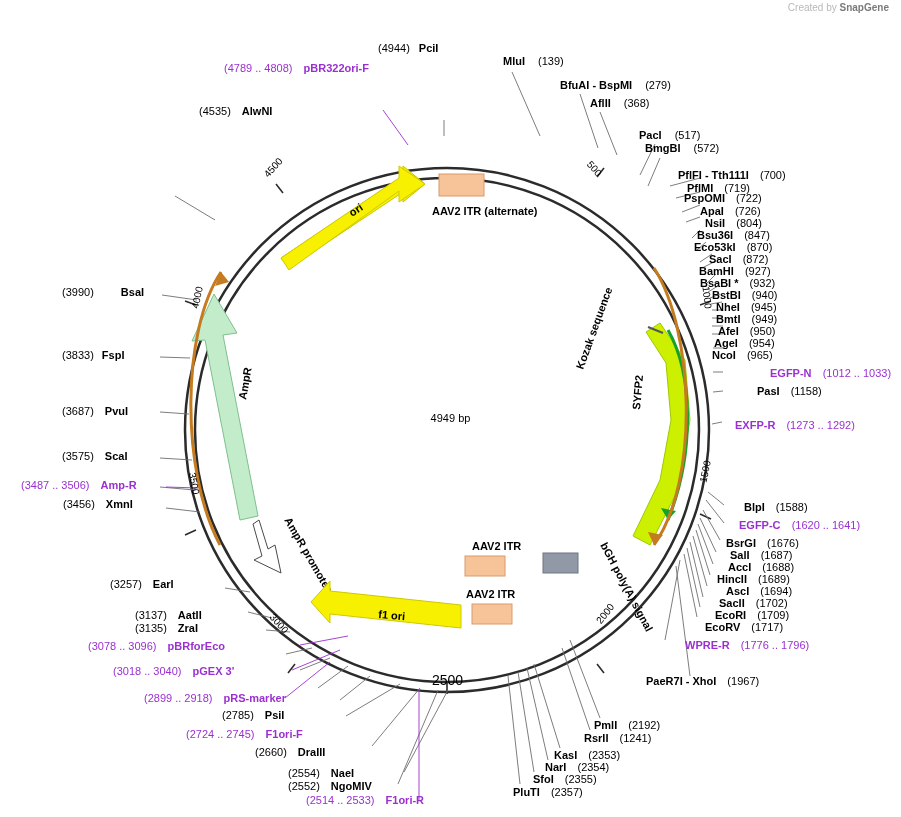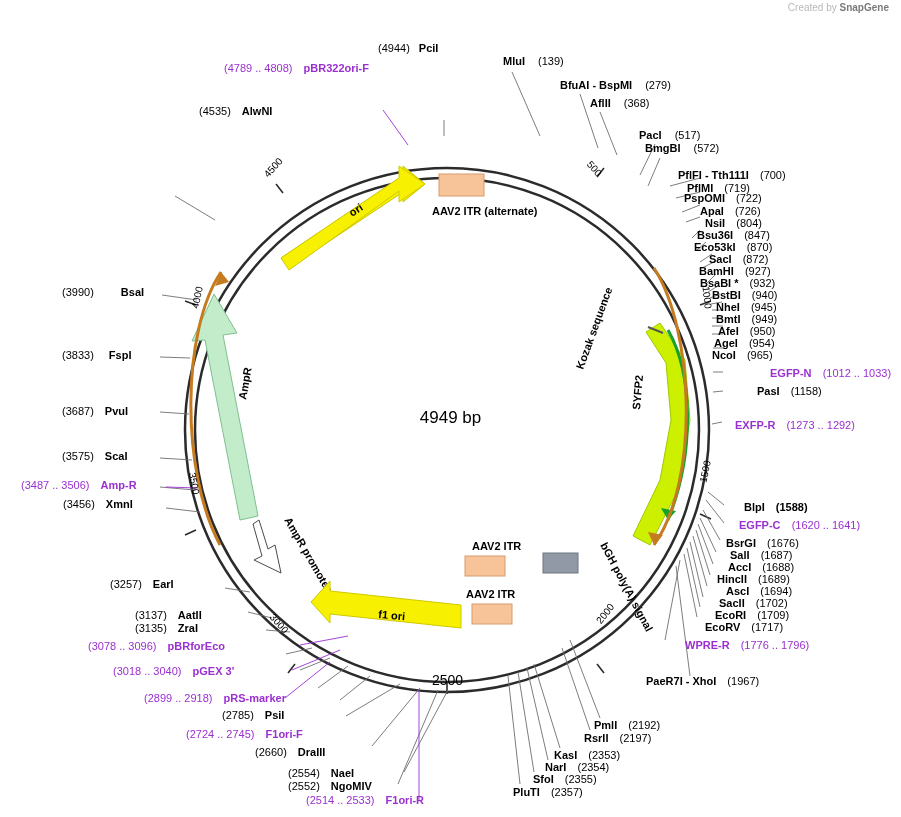--- a/index.html
+++ b/index.html
@@ -10,21 +10,21 @@
   .bold{font-weight:bold;}
   .pos{color:#000;font-weight:normal;}
   .purple{color:#9b30d0;}
   .purple b{font-weight:bold;}
   .center-title{position:absolute;left:0;top:0;width:901px;text-align:center;}
   .watermark{position:absolute;right:12px;top:2px;font-size:10px;color:#b9b9b9;}
   .watermark .snap{color:#7a7a7a;font-weight:bold;}
   svg{position:absolute;left:0;top:0;}
   .featlab{font-size:11px;font-weight:bold;fill:#000;}
   .ctr-name{font-size:12px;font-weight:bold;}
-  .ctr-bp{font-size:17px;}
+  .ctr-bp{font-size:11px;}
 </style>
 </head>
 <body>
 
 <div id="stage">
 
   <div class="watermark">
     <span>Created by</span>
     <span class="snap">SnapGene</span>
   </div>
@@ -300,21 +300,21 @@
     <span class="bold">PasI</span>
     <span class="pos" style="margin-left:8px;">(1158)</span>
   </div>
   <div class="lbl purple" style="left:735px;top:419px;">
     <b>EXFP-R</b>
     <span style="margin-left:8px;">(1273 .. 1292)</span>
   </div>
 
   <div class="lbl" style="left:744px;top:501px;">
     <span class="bold">BlpI</span>
-    <span class="pos" style="margin-left:8px;font-weight:bold;">(1588)</span>
+    <span class="pos" style="margin-left:8px;">(1588)</span>
   </div>
   <div class="lbl purple" style="left:739px;top:519px;">
     <b>EGFP-C</b>
     <span style="margin-left:8px;">(1620 .. 1641)</span>
   </div>
   <div class="lbl" style="left:726px;top:537px;">
     <span class="bold">BsrGI</span>
     <span class="pos" style="margin-left:8px;">(1676)</span>
   </div>
   <div class="lbl" style="left:730px;top:549px;">
@@ -353,21 +353,21 @@
     <span class="bold">PaeR7I  -  XhoI</span>
     <span class="pos" style="margin-left:8px;">(1967)</span>
   </div>
 
   <div class="lbl" style="left:594px;top:719px;">
     <span class="bold">PmlI</span>
     <span class="pos" style="margin-left:8px;">(2192)</span>
   </div>
   <div class="lbl" style="left:584px;top:732px;">
     <span class="bold">RsrII</span>
-    <span class="pos" style="margin-left:8px;">(2197)</span>
+    <span class="pos" style="margin-left:8px;">(1241)</span>
   </div>
   <div class="lbl" style="left:554px;top:749px;">
     <span class="bold">KasI</span>
     <span class="pos" style="margin-left:8px;">(2353)</span>
   </div>
   <div class="lbl" style="left:545px;top:761px;">
     <span class="bold">NarI</span>
     <span class="pos" style="margin-left:8px;">(2354)</span>
   </div>
   <div class="lbl" style="left:533px;top:773px;">
@@ -440,21 +440,21 @@
   <div class="lbl" style="left:62px;top:450px;">
     <span class="pos">(3575)</span>
     <span class="bold" style="margin-left:8px;margin-top:12px;">ScaI</span>
   </div>
   <div class="lbl" style="left:62px;top:405px;">
     <span class="pos">(3687)</span>
     <span class="bold" style="margin-left:8px;">PvuI</span>
   </div>
   <div class="lbl" style="left:62px;top:349px;">
     <span class="pos">(3833)</span>
-    <span class="bold" style="margin-left:12px;">FspI</span>
+    <span class="bold" style="margin-left:5px;">FspI</span>
   </div>
   <div class="lbl" style="left:62px;top:286px;">
     <span class="pos">(3990)</span>
     <span class="bold" style="margin-left:8px;padding-left:16px;">BsaI</span>
   </div>
   <div class="lbl" style="left:199px;top:105px;">
     <span class="pos">(4535)</span>
     <span class="bold" style="margin-left:8px;">AlwNI</span>
   </div>
   <div class="lbl purple" style="left:224px;top:62px;">

